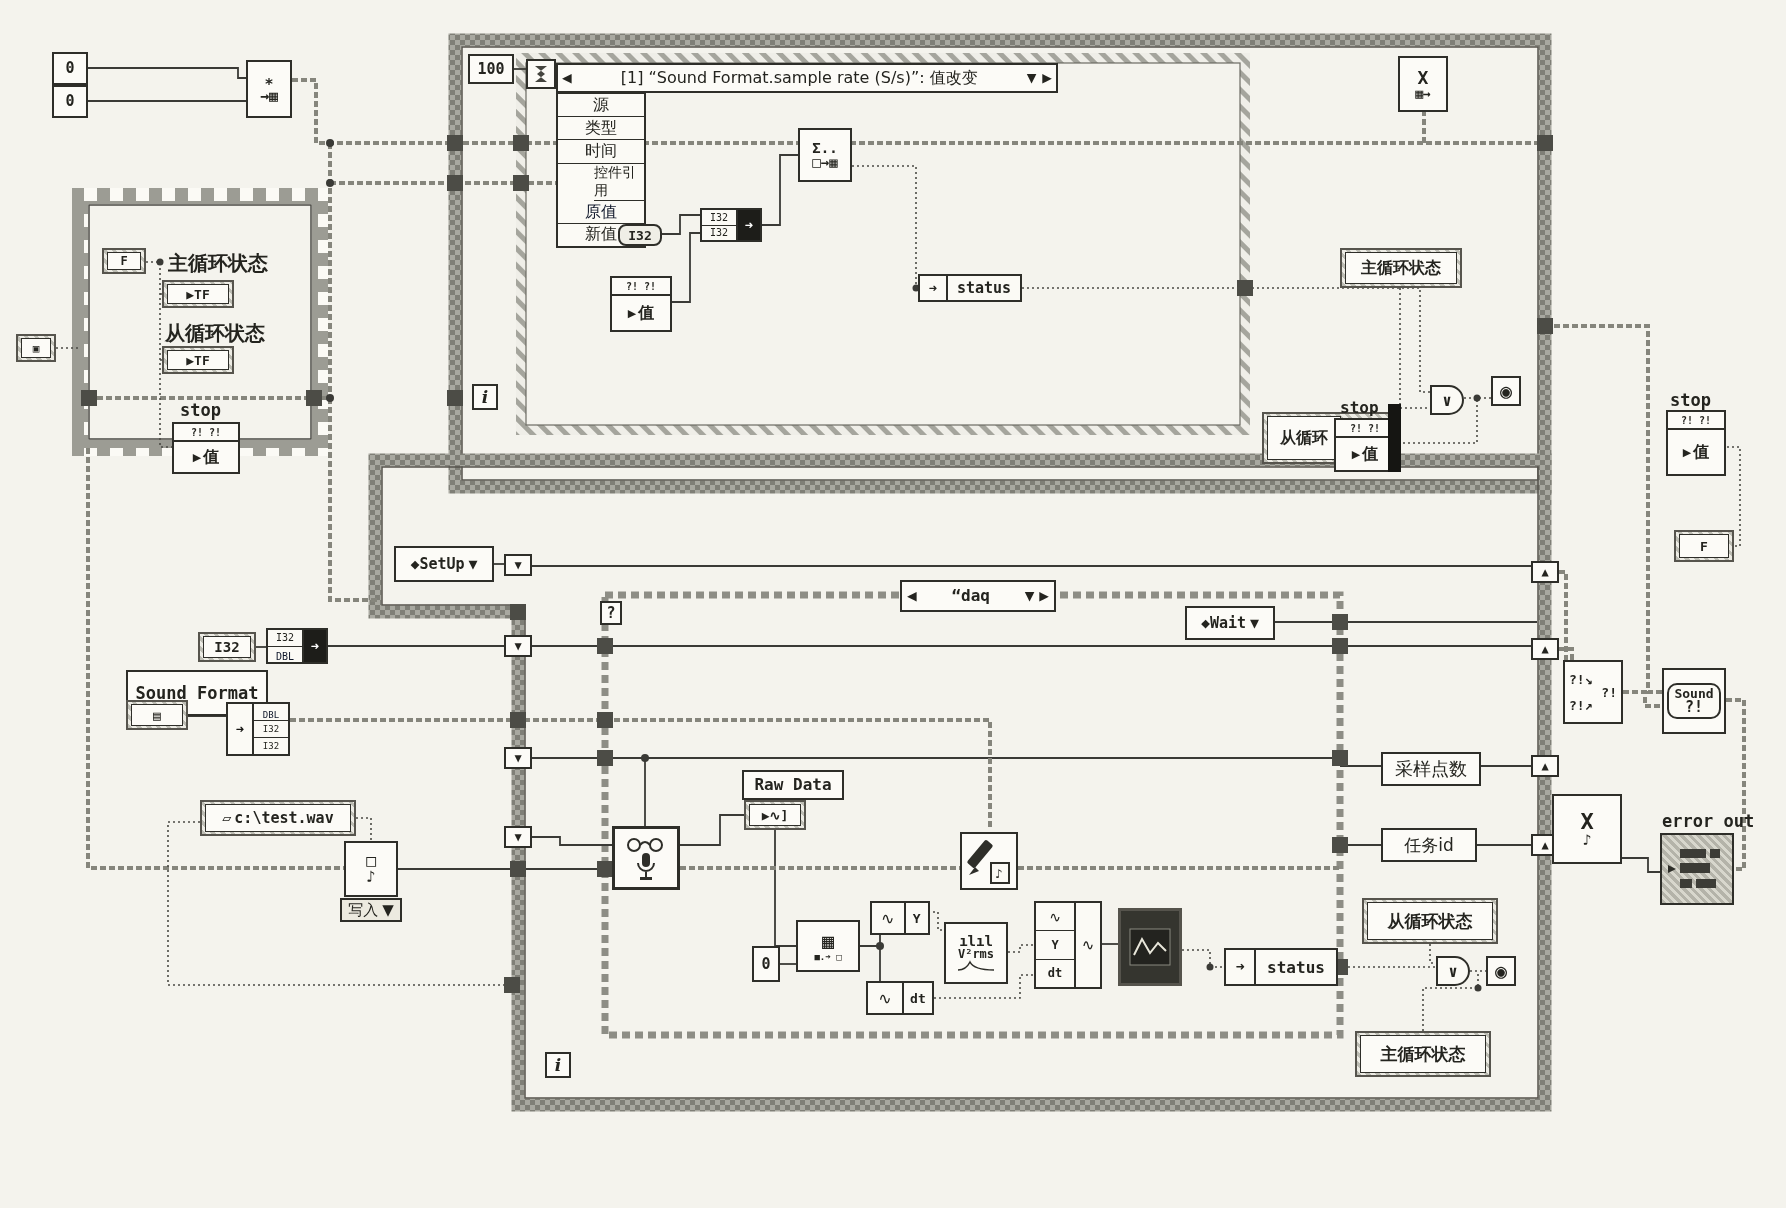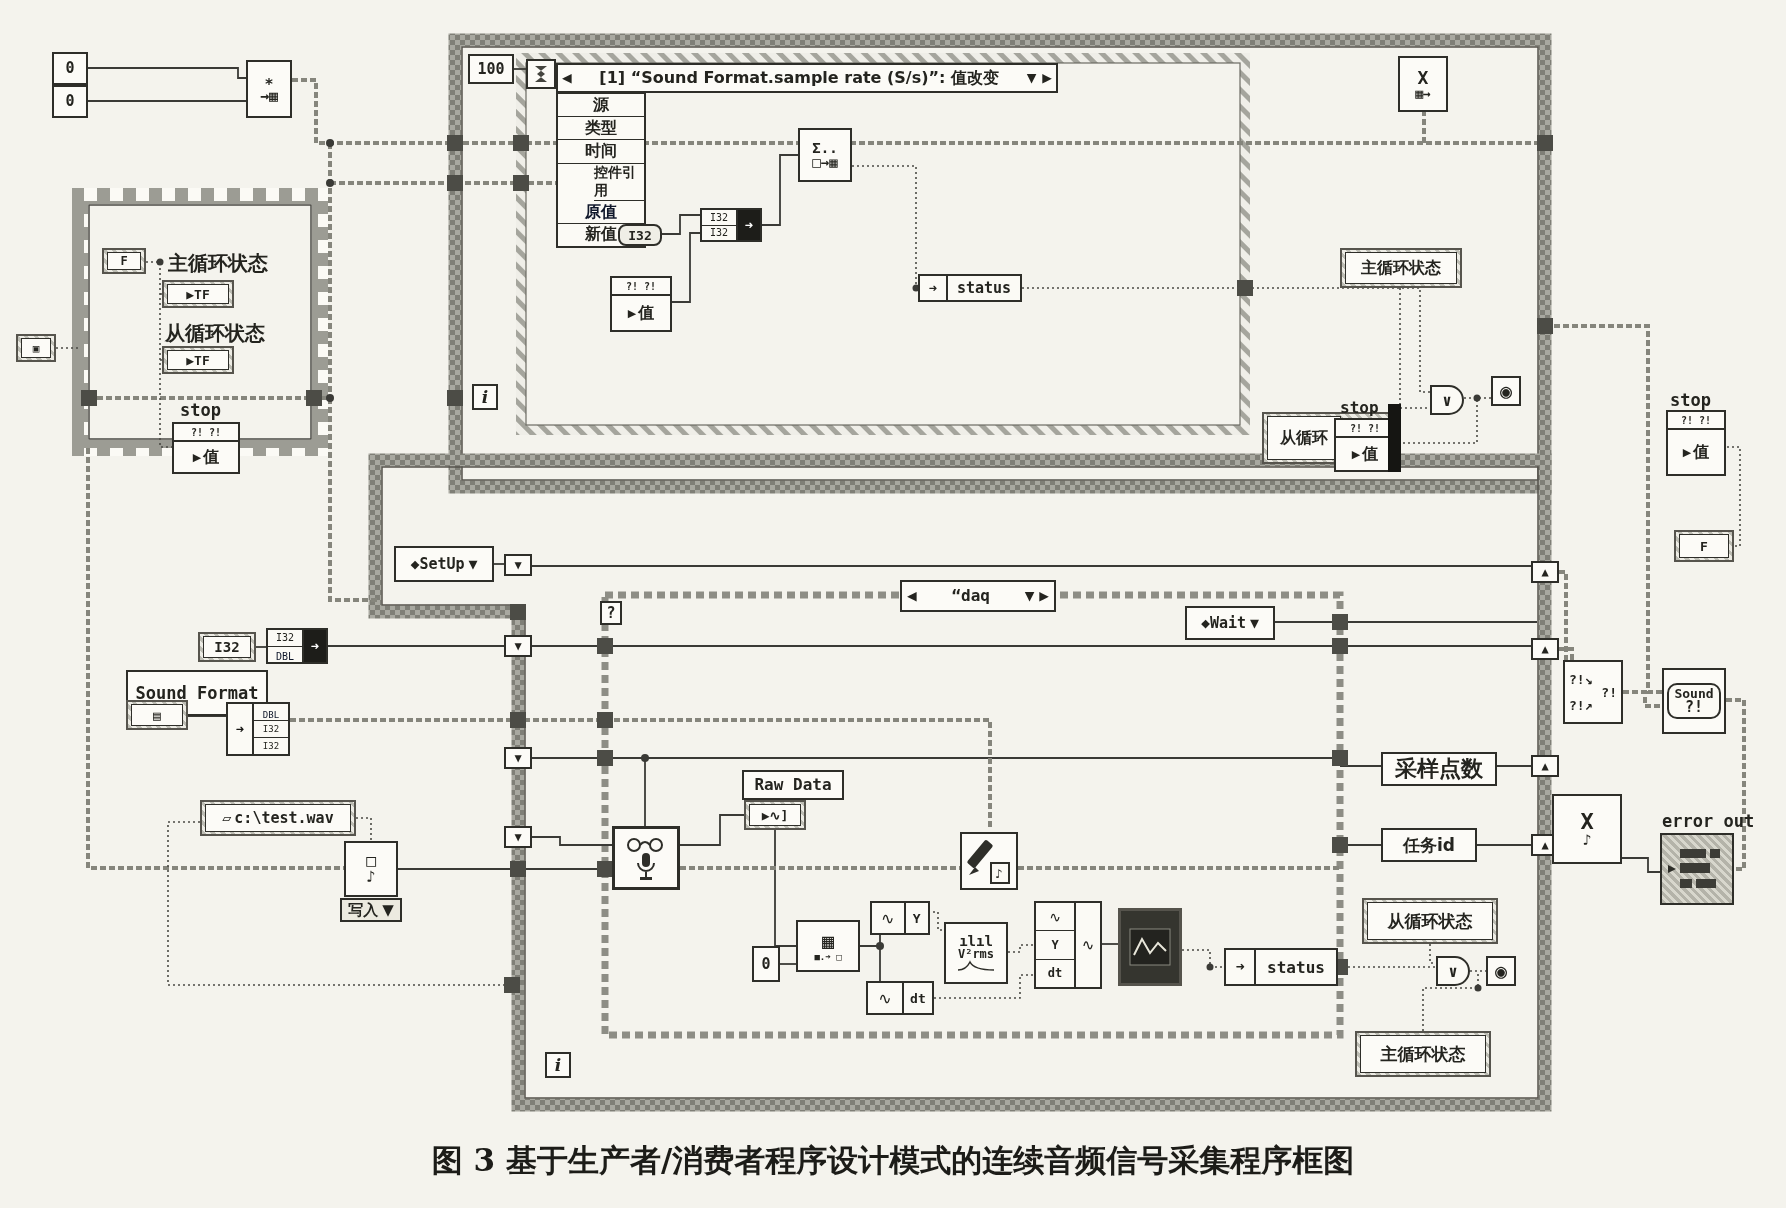--- a/index.html
+++ b/index.html
@@ -6,21 +6,21 @@
   #stage{position:relative;width:1786px;height:1208px;background:#f4f3ed;overflow:hidden;
          font-family:"DejaVu Sans Mono", monospace;color:#24241f;}
   svg.layer{position:absolute;left:0;top:0;z-index:1;}
   .node{position:absolute;box-sizing:border-box;z-index:3;}
   .nbox{background:#fcfbf7;border:2px solid #2e2e29;display:flex;align-items:center;justify-content:center;
         font-weight:bold;font-size:15px;line-height:1;}
   .hbox{background:repeating-linear-gradient(45deg,#bdbdb4 0 3px,#edece5 3px 7px);
         border:2px solid #56544d;padding:3px;display:flex;align-items:center;justify-content:center;}
   .hbox .inner{background:#fcfbf7;border:1px solid #2e2e29;width:100%;height:100%;
         display:flex;align-items:center;justify-content:center;font-weight:bold;font-size:14px;}
-  .cjk{font-family:"DejaVu Sans", sans-serif;font-weight:bold;}
+  .cjk{font-family:"DejaVu Sans", sans-serif;font-weight:normal;}
   .freelabel{background:transparent;border:none;display:flex;align-items:center;justify-content:flex-start;
         font-size:19px;font-weight:bold;z-index:3;position:absolute;}
   .pnode{background:#fcfbf7;border:2px solid #2e2e29;display:flex;flex-direction:column;z-index:3;position:absolute;}
   .pnode .phead{flex:0 0 16px;border-bottom:2px solid #2e2e29;display:flex;align-items:center;justify-content:space-around;
         font-size:10px;font-weight:bold;}
   .pnode .pval{flex:1;display:flex;align-items:center;justify-content:center;font-size:16px;font-weight:bold;gap:2px;}
   .rowcell{border-bottom:1px solid #2e2e29;display:flex;align-items:center;justify-content:center;
         font-size:16px;background:#fbfaf5;}
   .rowcell:last-child{border-bottom:none;}
   .arrowblk{background:#1d1d19;color:#fff;display:flex;align-items:center;justify-content:center;font-size:14px;}
@@ -458,21 +458,21 @@
         <rect x="2" y="2" width="40" height="36" fill="#23231f" stroke="#8a8a80"></rect>
         <path d="M6,28 L14,12 L22,26 L30,16 L38,24" fill="none" stroke="#e8e6da" stroke-width="2"></path>
       </svg>
 </div>
 
 <div class="node" style="left:1224px;top:948px;width:114px;height:38px;border:2px solid #2e2e29;display:flex;z-index:3;background:#fbfaf5;">
   <div style="width:28px;display:flex;align-items:center;justify-content:center;border-right:2px solid #2e2e29;font-size:15px;">➜</div>
   <div style="flex:1;display:flex;align-items:center;justify-content:center;font-weight:bold;font-size:16px;">status</div>
 </div>
 
-<div class="node nbox cjk" style="left:1381px;top:752px;width:116px;height:34px;font-size:22px;">
+<div class="node nbox cjk" style="left:1381px;top:752px;width:100px;height:34px;font-size:18px;">
       <span>采样点数</span>
     </div>
 <div class="node nbox cjk" style="left:1381px;top:828px;width:96px;height:34px;font-size:17px;">
       <span>任务id</span>
     </div>
 <div class="node hbox" style="left:1362px;top:898px;width:136px;height:46px;">
   <div class="inner cjk" style="font-size:17px;">从循环状态</div>
 </div>
 <div class="node" style="left:1436px;top:956px;width:34px;height:30px;background:#fbfaf5;border:2px solid #2e2e29;border-radius:0 16px 16px 0;display:flex;align-items:center;justify-content:center;font-weight:bold;z-index:3;">
       <span>∨</span>
@@ -520,15 +520,14 @@
   <svg width="58" height="56">
     <polygon points="0,24 8,28 0,32" fill="#2e2e29"></polygon>
     <rect x="12" y="8" width="26" height="9" fill="#3c3c36"></rect>
         <rect x="42" y="8" width="10" height="9" fill="#3c3c36"></rect>
     <rect x="12" y="22" width="30" height="10" fill="#3c3c36"></rect>
     <rect x="12" y="38" width="12" height="9" fill="#3c3c36"></rect>
         <rect x="28" y="38" width="20" height="9" fill="#3c3c36"></rect>
   </svg>
 </div>
 
-<div class="caption" style="top:1140px;"><span>图 3  基于生产者/消费者程序设计模式的连续音频信号采集程序框图</span></div>
 
 </div>
 
 </body></html>

